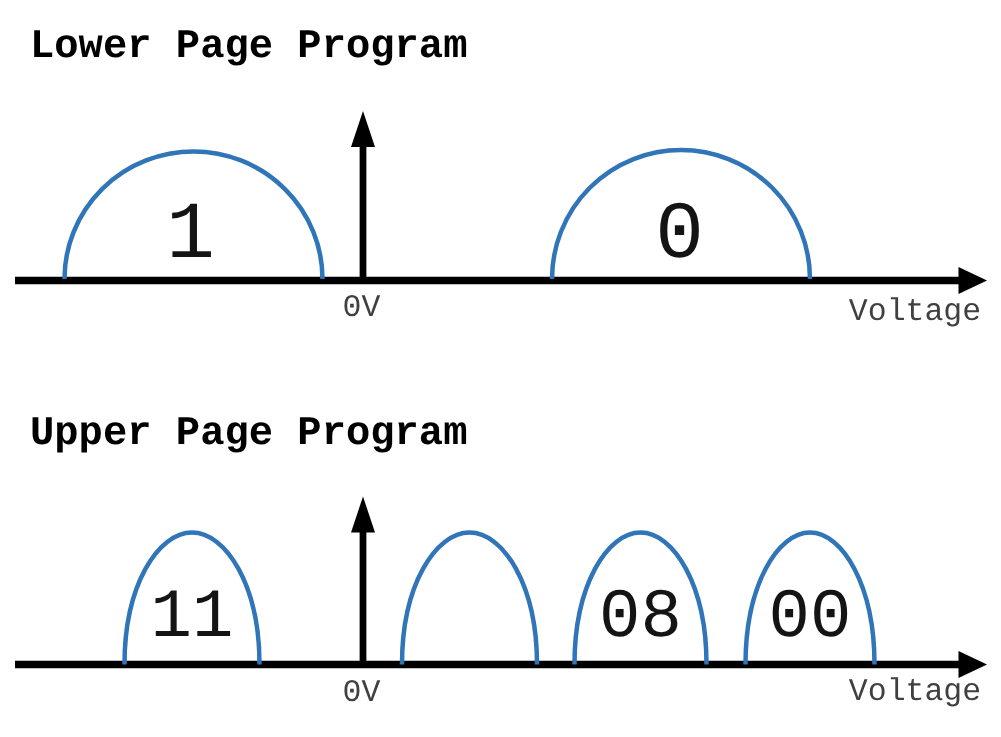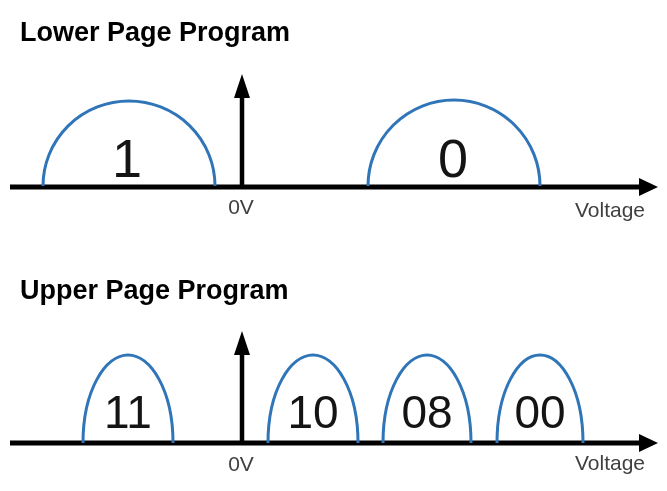--- a/index.html
+++ b/index.html
@@ -6,20 +6,21 @@
     margin: 0; padding: 0;
     width: 667px; height: 491px;
     background: #ffffff;
     overflow: hidden;
     font-family: "Liberation Sans", sans-serif;
   }
   .canvas {
     position: relative;
     width: 667px; height: 491px;
     background: #ffffff;
+    font-family: Liberation Mono, monospace;
   }
   svg.layer {
     position: absolute; left: 0; top: 0;
   }
   .title {
     position: absolute;
     left: 20px;
     font-size: 27px;
     font-weight: 700;
     color: #000000;
@@ -105,21 +106,20 @@
     </g>
   </svg>
 
   <div class="title lower">Lower Page Program</div>
   <div class="title upper">Upper Page Program</div>
 
   <div class="state-label big" style="left:127px; top:158px;">1</div>
   <div class="state-label big" style="left:453px; top:158px;">0</div>
 
   <div class="state-label mid" style="left:128px; top:412px;">11</div>
-  <div class="state-label mid" style="left:313px; top:412px;">10</div>
   <div class="state-label mid" style="left:427px; top:412px;">08</div>
   <div class="state-label mid" style="left:540px; top:412px;text-align:center;">00</div>
 
   <div class="zero-label" style="left:241px; top:206px;">0V</div>
   <div class="zero-label" style="left:241px; top:463px;">0V</div>
 
   <div class="axis-label" style="left:610px; top:209px;">Voltage</div>
   <div class="axis-label" style="left:610px; top:462px;">Voltage</div>
 
 

